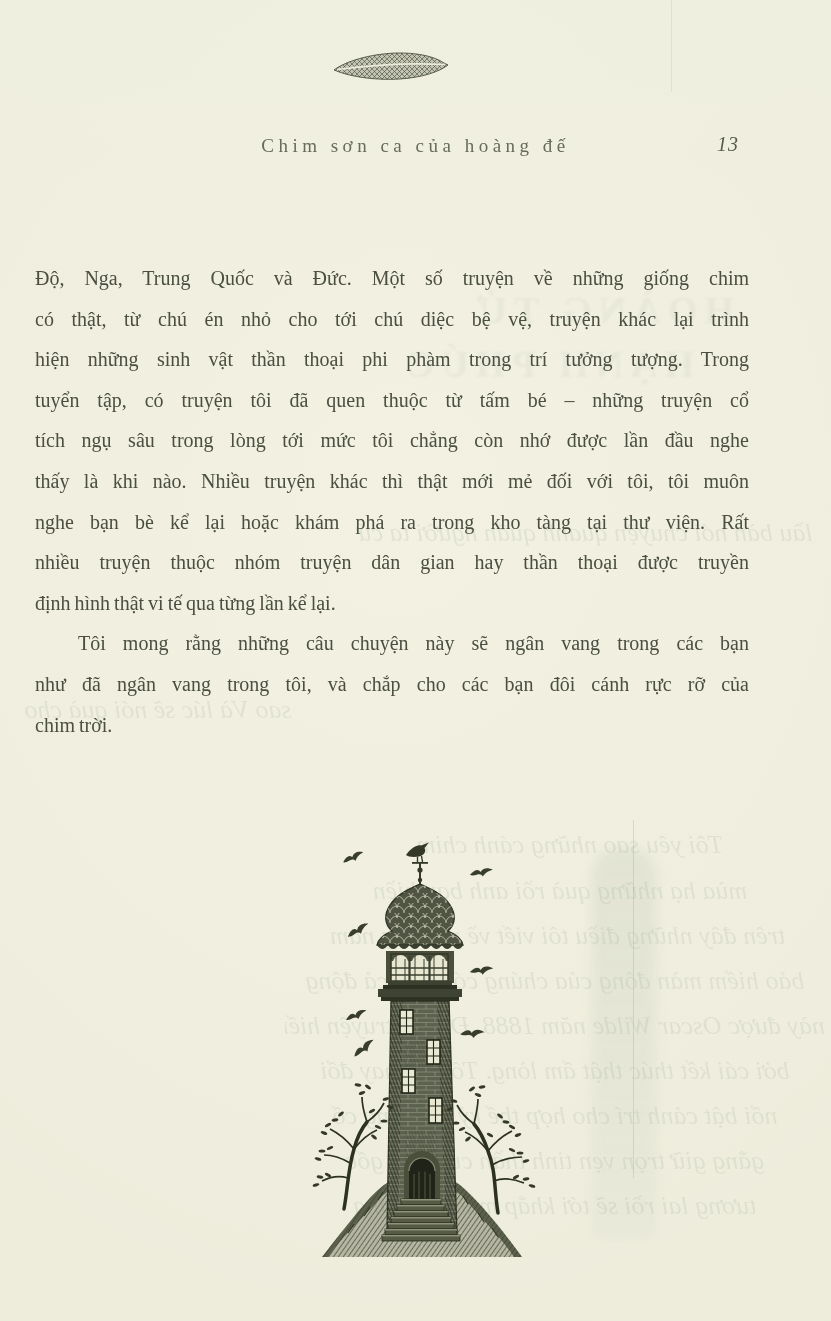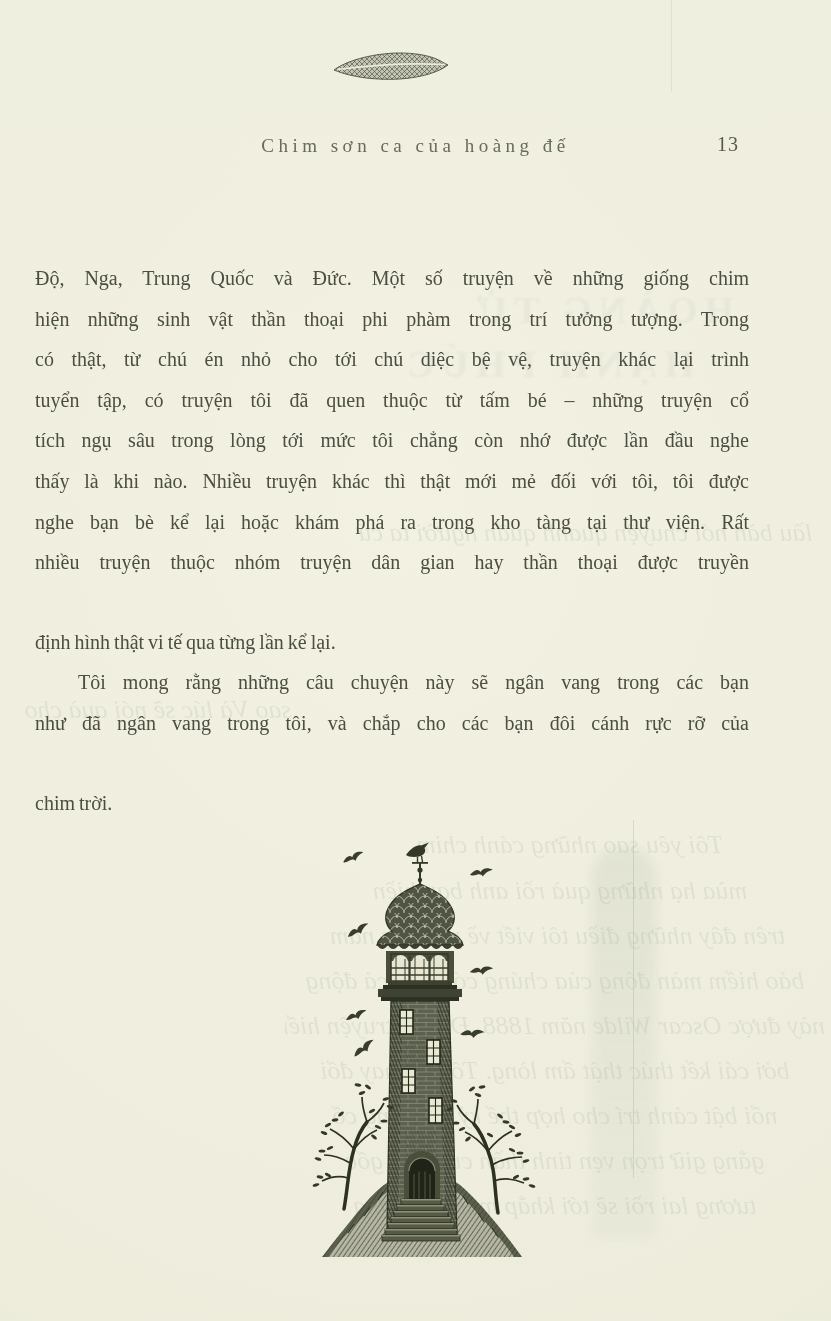--- a/index.html
+++ b/index.html
@@ -14,30 +14,30 @@
       radial-gradient(130% 95% at 48% 38%, #f2f1e2 0%, #efeede 55%, #eaead8 100%);
   }
   
   .running-header{
     position:absolute;top:135px;left:0;width:831px;
     text-align:center;box-sizing:border-box;
     font-size:19px;letter-spacing:4.5px;color:#666b5c;
   }
   .pagenum{
     position:absolute;top:133px;left:717px;
-    font-size:20px;letter-spacing:1px;color:#565b4c;
+    font-size:20px;letter-spacing:1px;color:#565b4c;font-style:italic;
   }
   
   .bodytext{
     position:absolute;top:258px;left:35px;width:714px;
     font-size:20px;line-height:40.6px;color:#4a4f41;
     word-spacing:-1px;
   }
   .bt-line{height:40.6px;overflow:hidden;text-align:justify;text-align-last:justify;}
-  .bt-line.lastline{text-align-last:left;margin-top:39px;}
+  .bt-line.lastline{text-align-last:left;}
   .bt-line.indent{padding-left:43px;font-family:Liberation Serif, serif;}
   
   .ghost-layer{position:absolute;inset:0;pointer-events:none;}
   .ghost-line{
     position:absolute;display:block;text-align:center;
     font-style:italic;font-size:26px;line-height:30px;color:#7e957e;
     opacity:.14;transform:scaleX(-1);filter:blur(.7px);
     white-space:nowrap;overflow:hidden;
   }
   .ghost-big{
@@ -92,25 +92,25 @@
                C107,28 90,33.5 68,35 C44,36.5 18,33 2,26 Z" fill="url(#xhleaf)" stroke="#3c4131" stroke-width="0.8"></path>
       <path d="M5,25.5 C35,21.5 75,18.5 113,20.5" fill="none" stroke="#eceadb" stroke-width="1.7"></path>
     </g>
   </svg>
 
   <div class="running-header">Chim sơn ca của hoàng đế</div>
   <div class="pagenum">13</div>
 
   <div class="bodytext">
     <div class="bt-line">Độ, Nga, Trung Quốc và Đức. Một số truyện về những giống chim</div>
+    <div class="bt-line">có thật, từ chú én nhỏ cho tới chú diệc bệ vệ, truyện khác lại trình</div>
     <div class="bt-line">hiện những sinh vật thần thoại phi phàm trong trí tưởng tượng. Trong</div>
-    <div class="bt-line">có thật, từ chú én nhỏ cho tới chú diệc bệ vệ, truyện khác lại trình</div>
     <div class="bt-line">tuyển tập, có truyện tôi đã quen thuộc từ tấm bé – những truyện cổ</div>
     <div class="bt-line">tích ngụ sâu trong lòng tới mức tôi chẳng còn nhớ được lần đầu nghe</div>
-    <div class="bt-line">thấy là khi nào. Nhiều truyện khác thì thật mới mẻ đối với tôi, tôi được</div>
+    <div class="bt-line">thấy là khi nào. Nhiều truyện khác thì thật mới mẻ đối với tôi, tôi muôn</div>
     <div class="bt-line">nghe bạn bè kể lại hoặc khám phá ra trong kho tàng tại thư viện. Rất</div>
     <div class="bt-line">nhiều truyện thuộc nhóm truyện dân gian hay thần thoại được truyền</div>
     <div class="bt-line lastline">định hình thật vi tế qua từng lần kể lại.</div>
     <div class="bt-line indent">Tôi mong rằng những câu chuyện này sẽ ngân vang trong các bạn</div>
     <div class="bt-line">như đã ngân vang trong tôi, và chắp cho các bạn đôi cánh rực rỡ của</div>
     <div class="bt-line lastline">chim trời.</div>
   </div>
 
   <svg class="tower-svg" width="292" height="432" viewBox="0 0 292 432">
     <defs>

